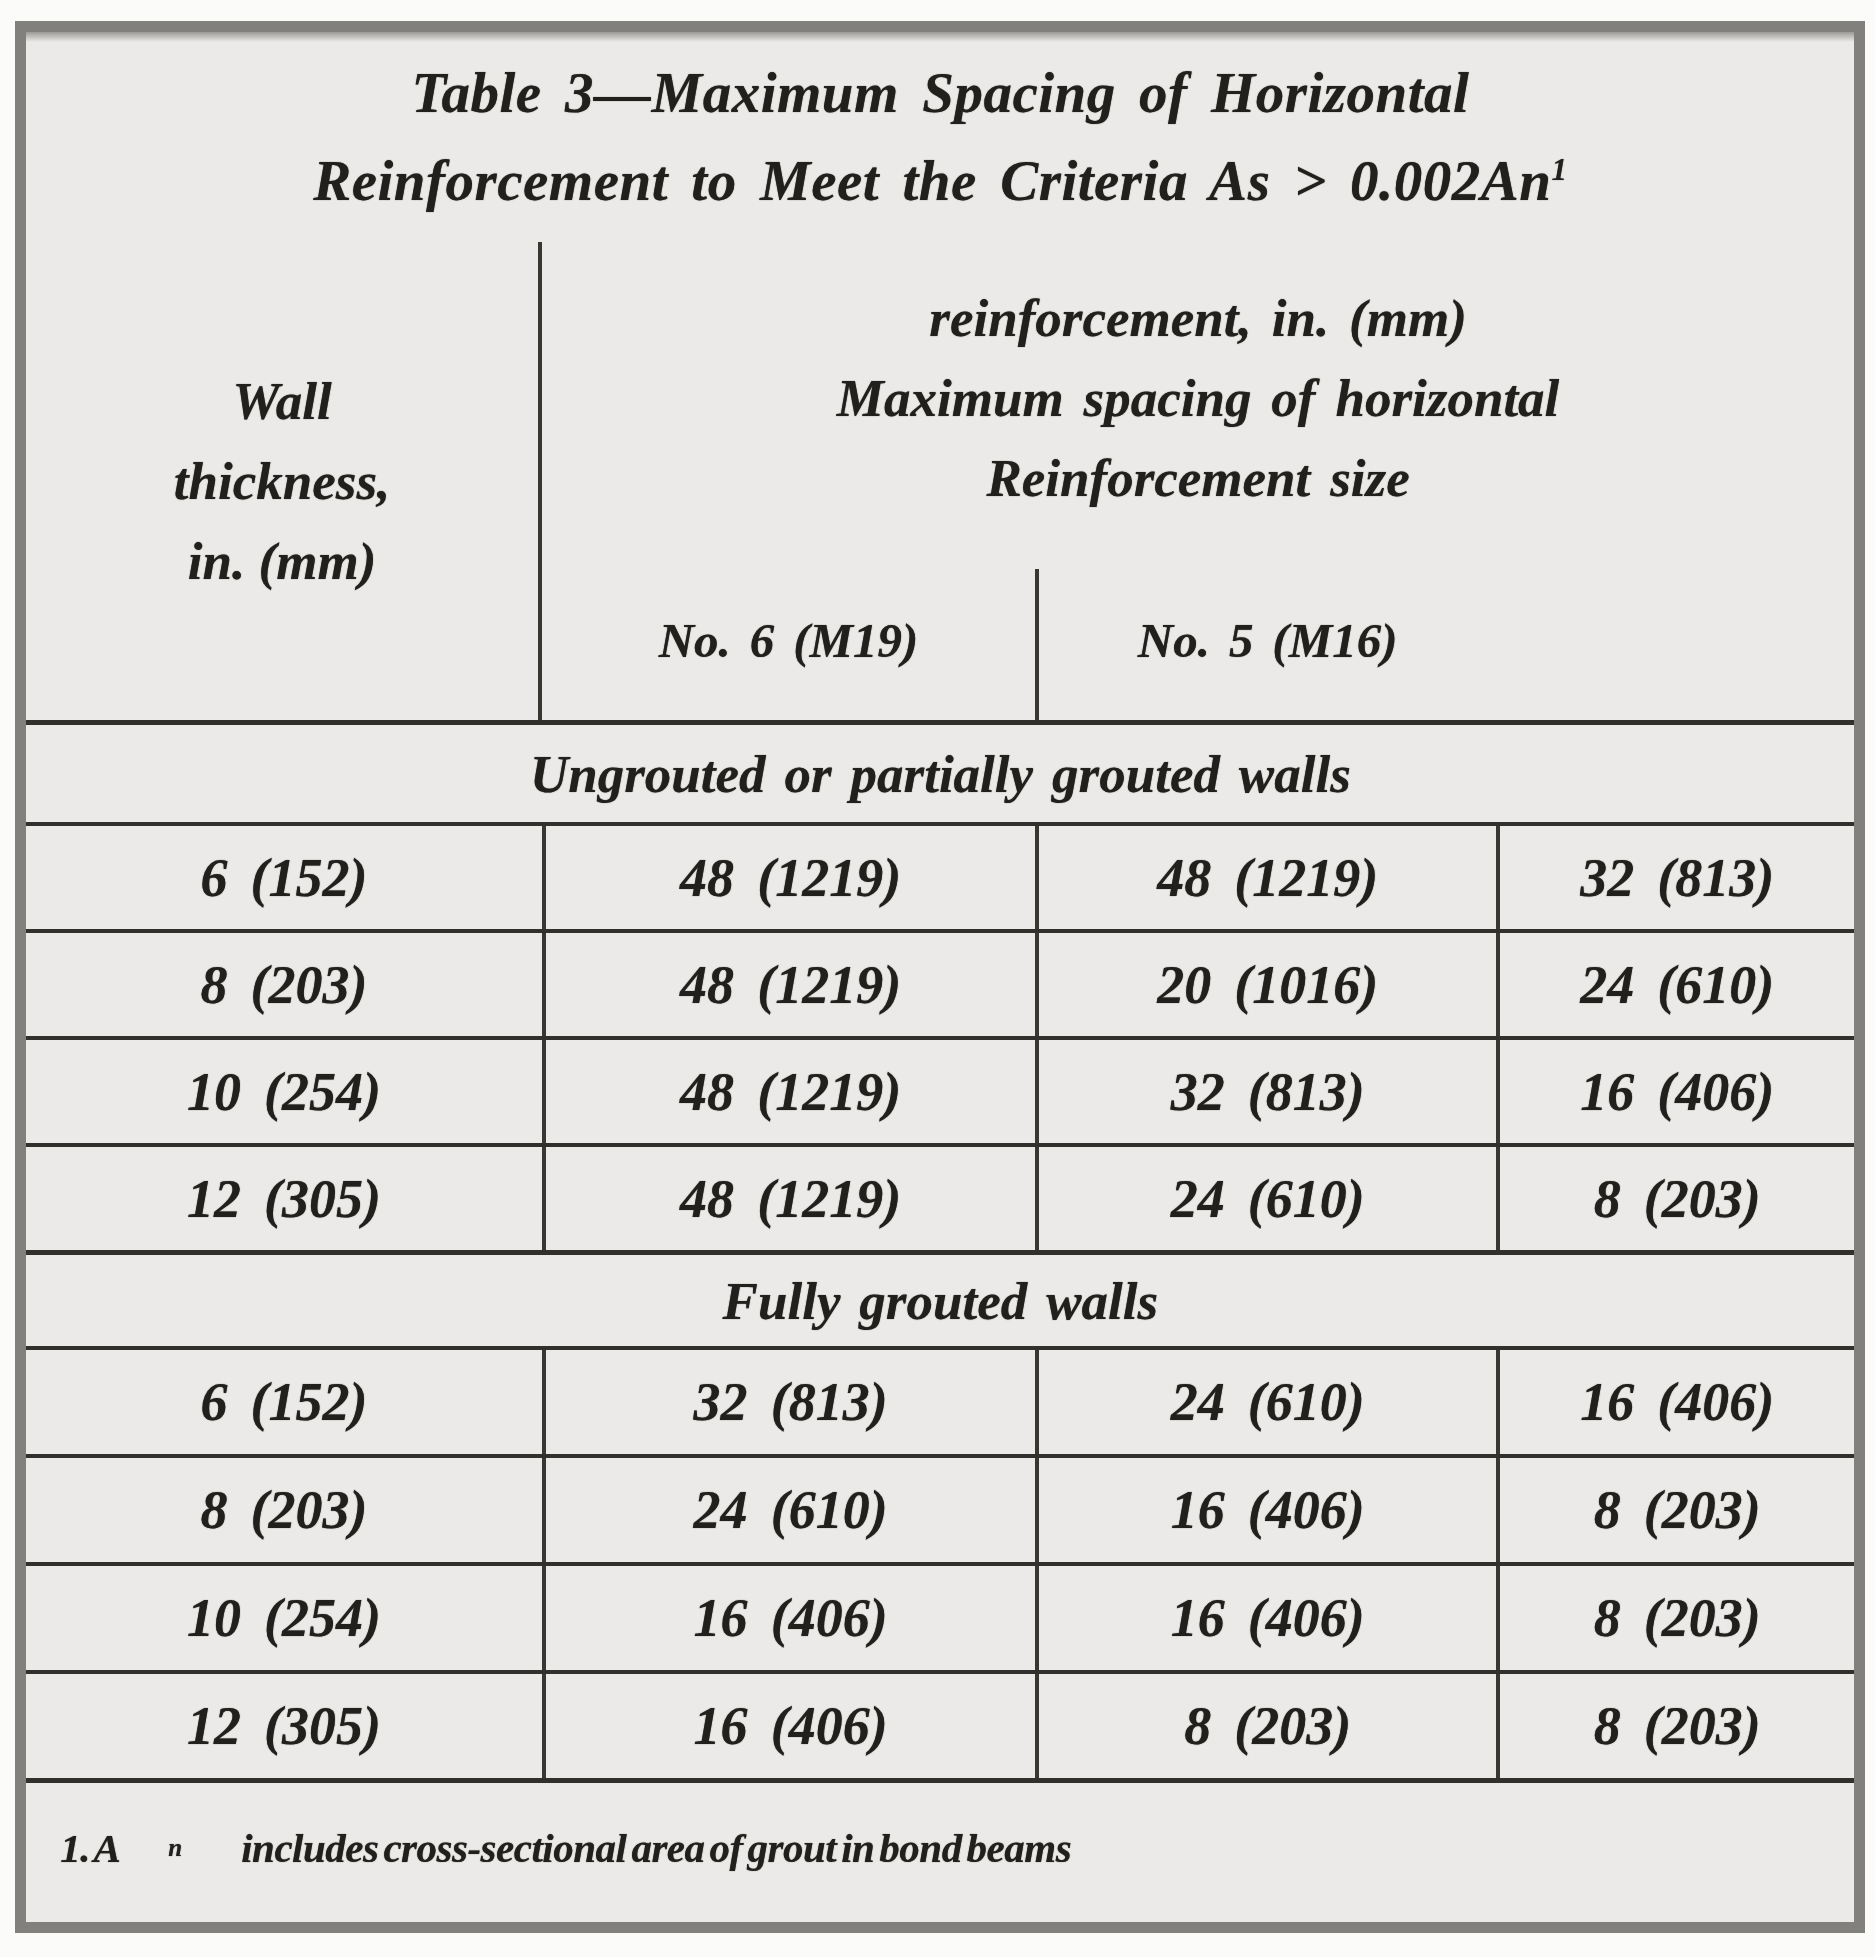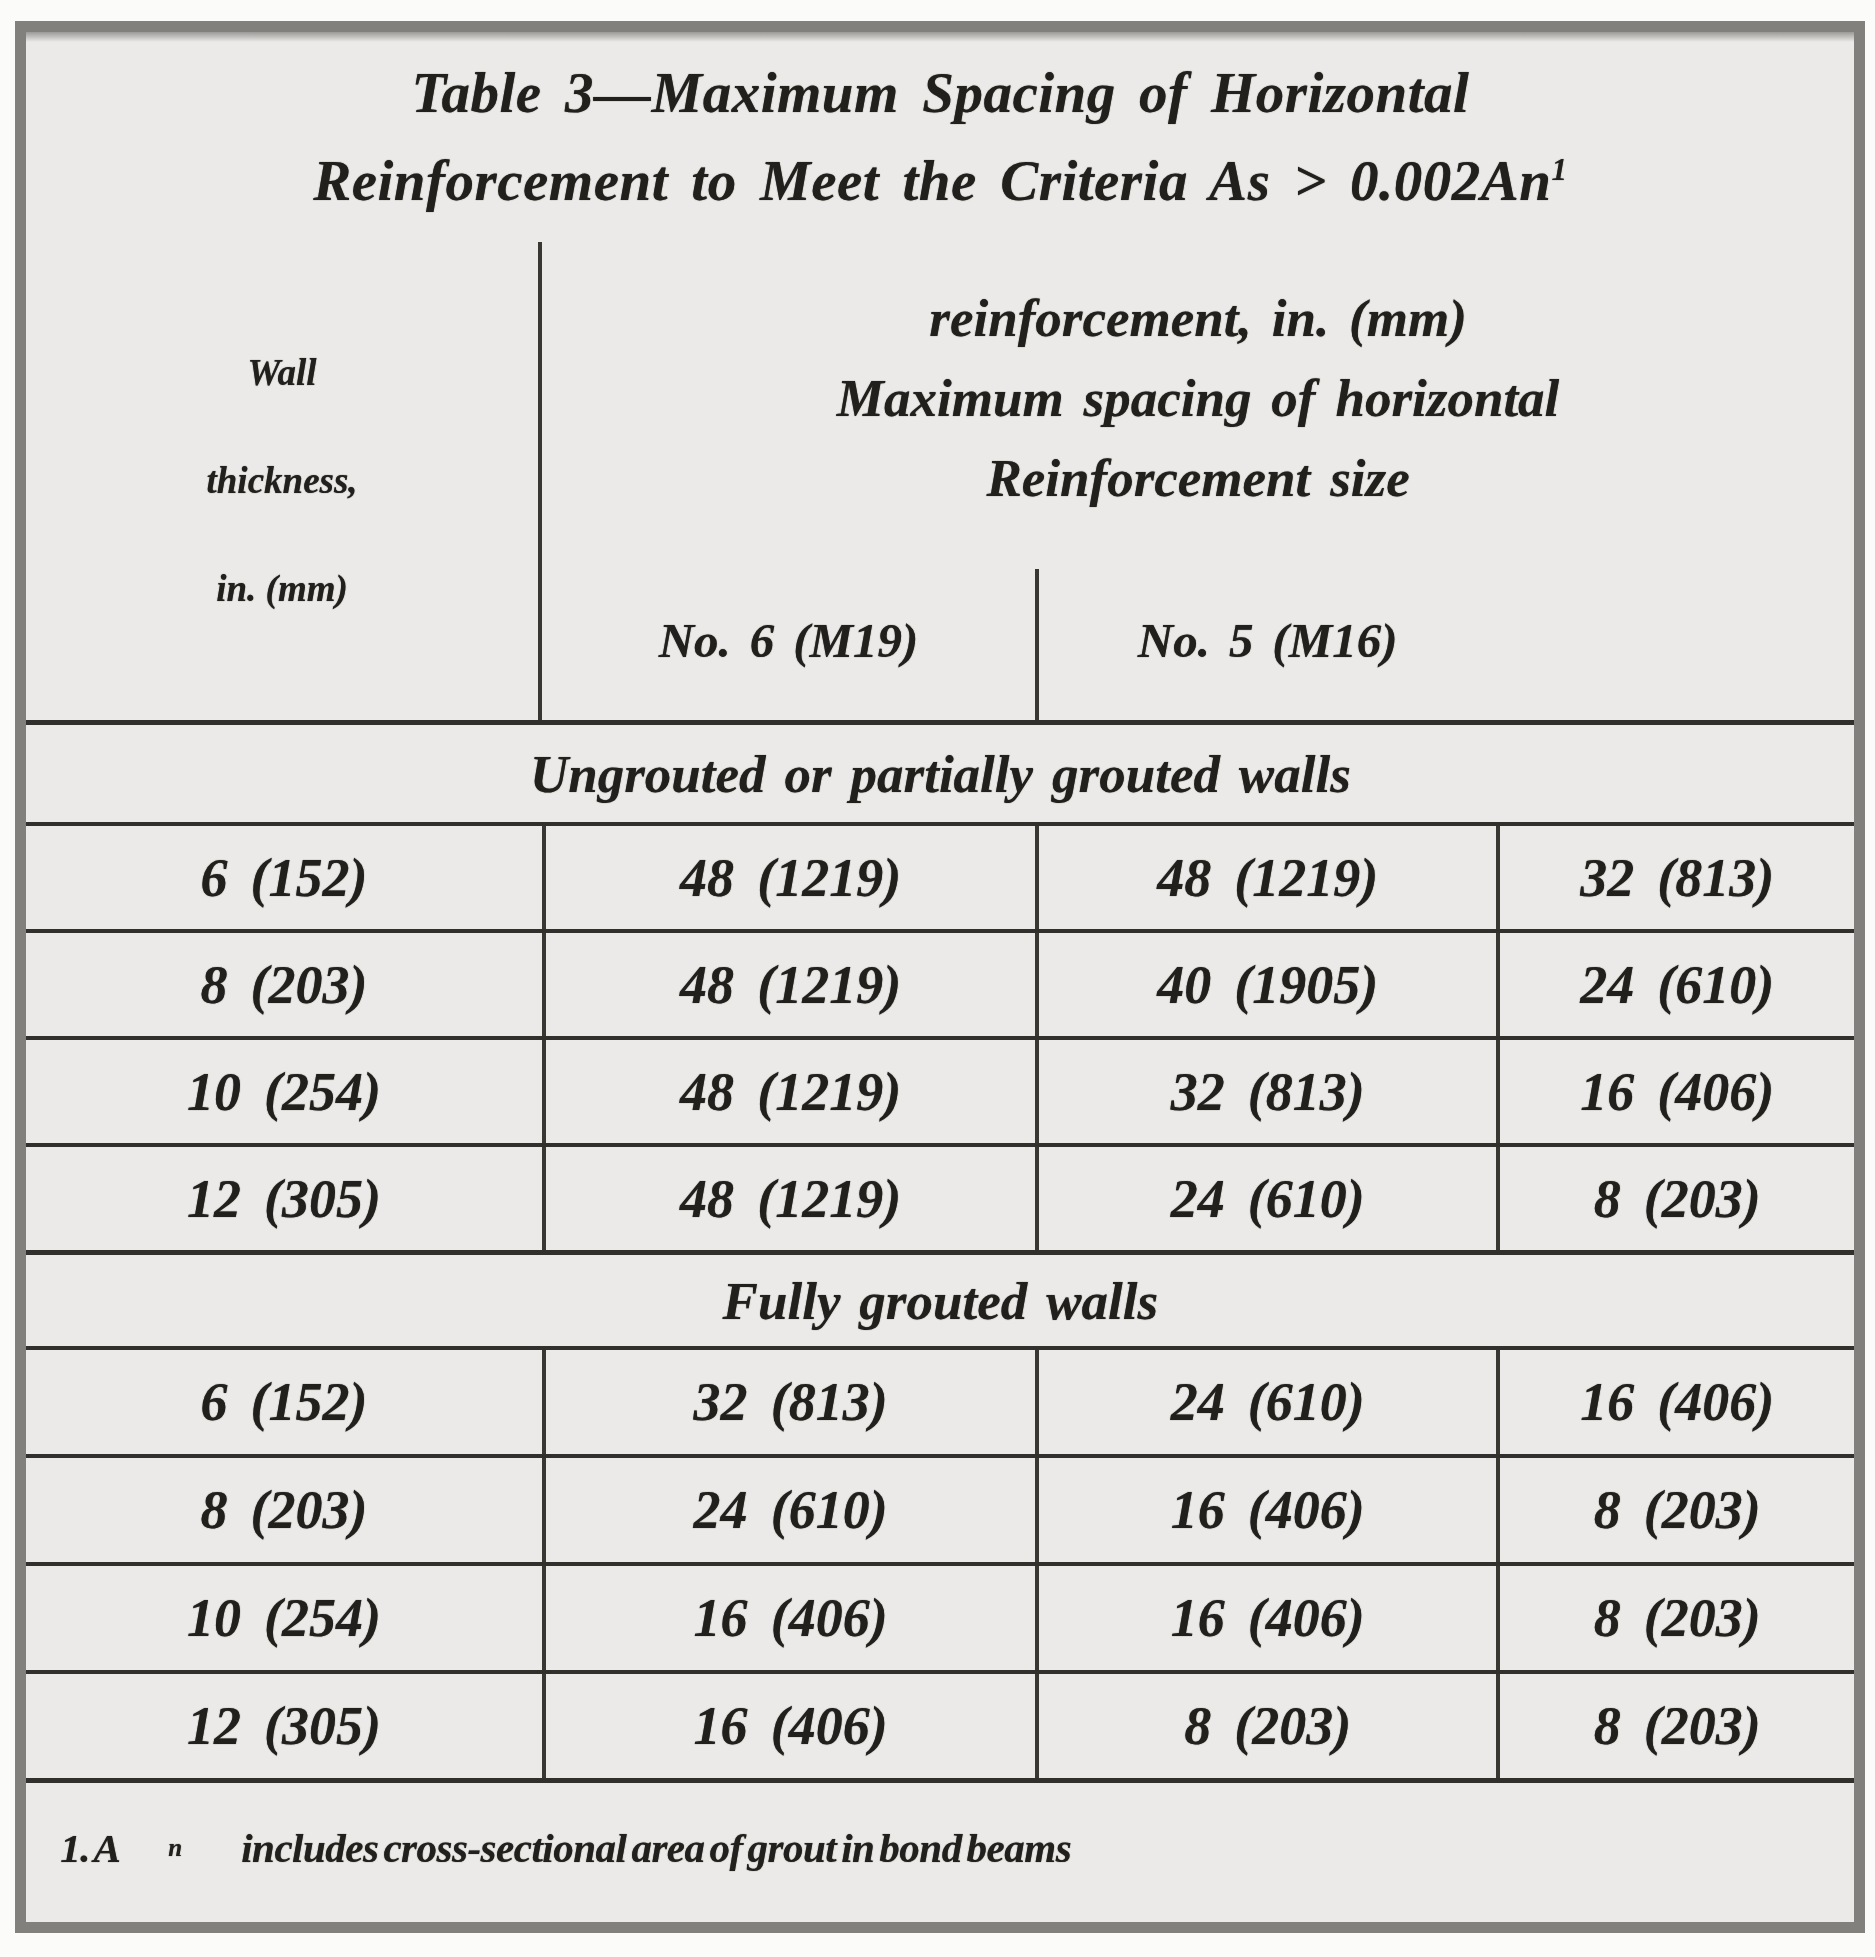--- a/index.html
+++ b/index.html
@@ -41,23 +41,22 @@
   
   .header-grid {
     height: 478px;
     display: grid;
     grid-template-columns: 28.2% 71.8%;
   }
   .hdr-col1 {
     border-right: 4.8px solid #3a3834;
     display: flex; flex-direction: column;
     align-items: center; justify-content: center;
-    font-size: 37px; line-height: 80px;
+    font-size: 53px; line-height: 80px;
     text-align: center;
-    gap: 28px;
   }
   .hdr-group {
     display: flex; flex-direction: column;
     padding-top: 36px;
     text-align: center;
     font-size: 53px; line-height: 80px;
     word-spacing: 6.7px;
   }
   .sizes-row {
     margin-top: auto;
@@ -144,21 +143,21 @@
     <div class="grp1">
       <div class="data-row txt">
         <div>6 (152)</div>
         <div>48 (1219)</div>
         <div>48 (1219)</div>
         <div>32 (813)</div>
       </div>
       <div class="data-row txt">
         <div>8 (203)</div>
         <div>48 (1219)</div>
-        <div>40 (1905)</div>
+        <div>20 (1016)</div>
         <div>24 (610)</div>
       </div>
       <div class="data-row txt">
         <div>10 (254)</div>
         <div>48 (1219)</div>
         <div>32 (813)</div>
         <div>16 (406)</div>
       </div>
       <div class="data-row txt">
         <div>12 (305)</div>

